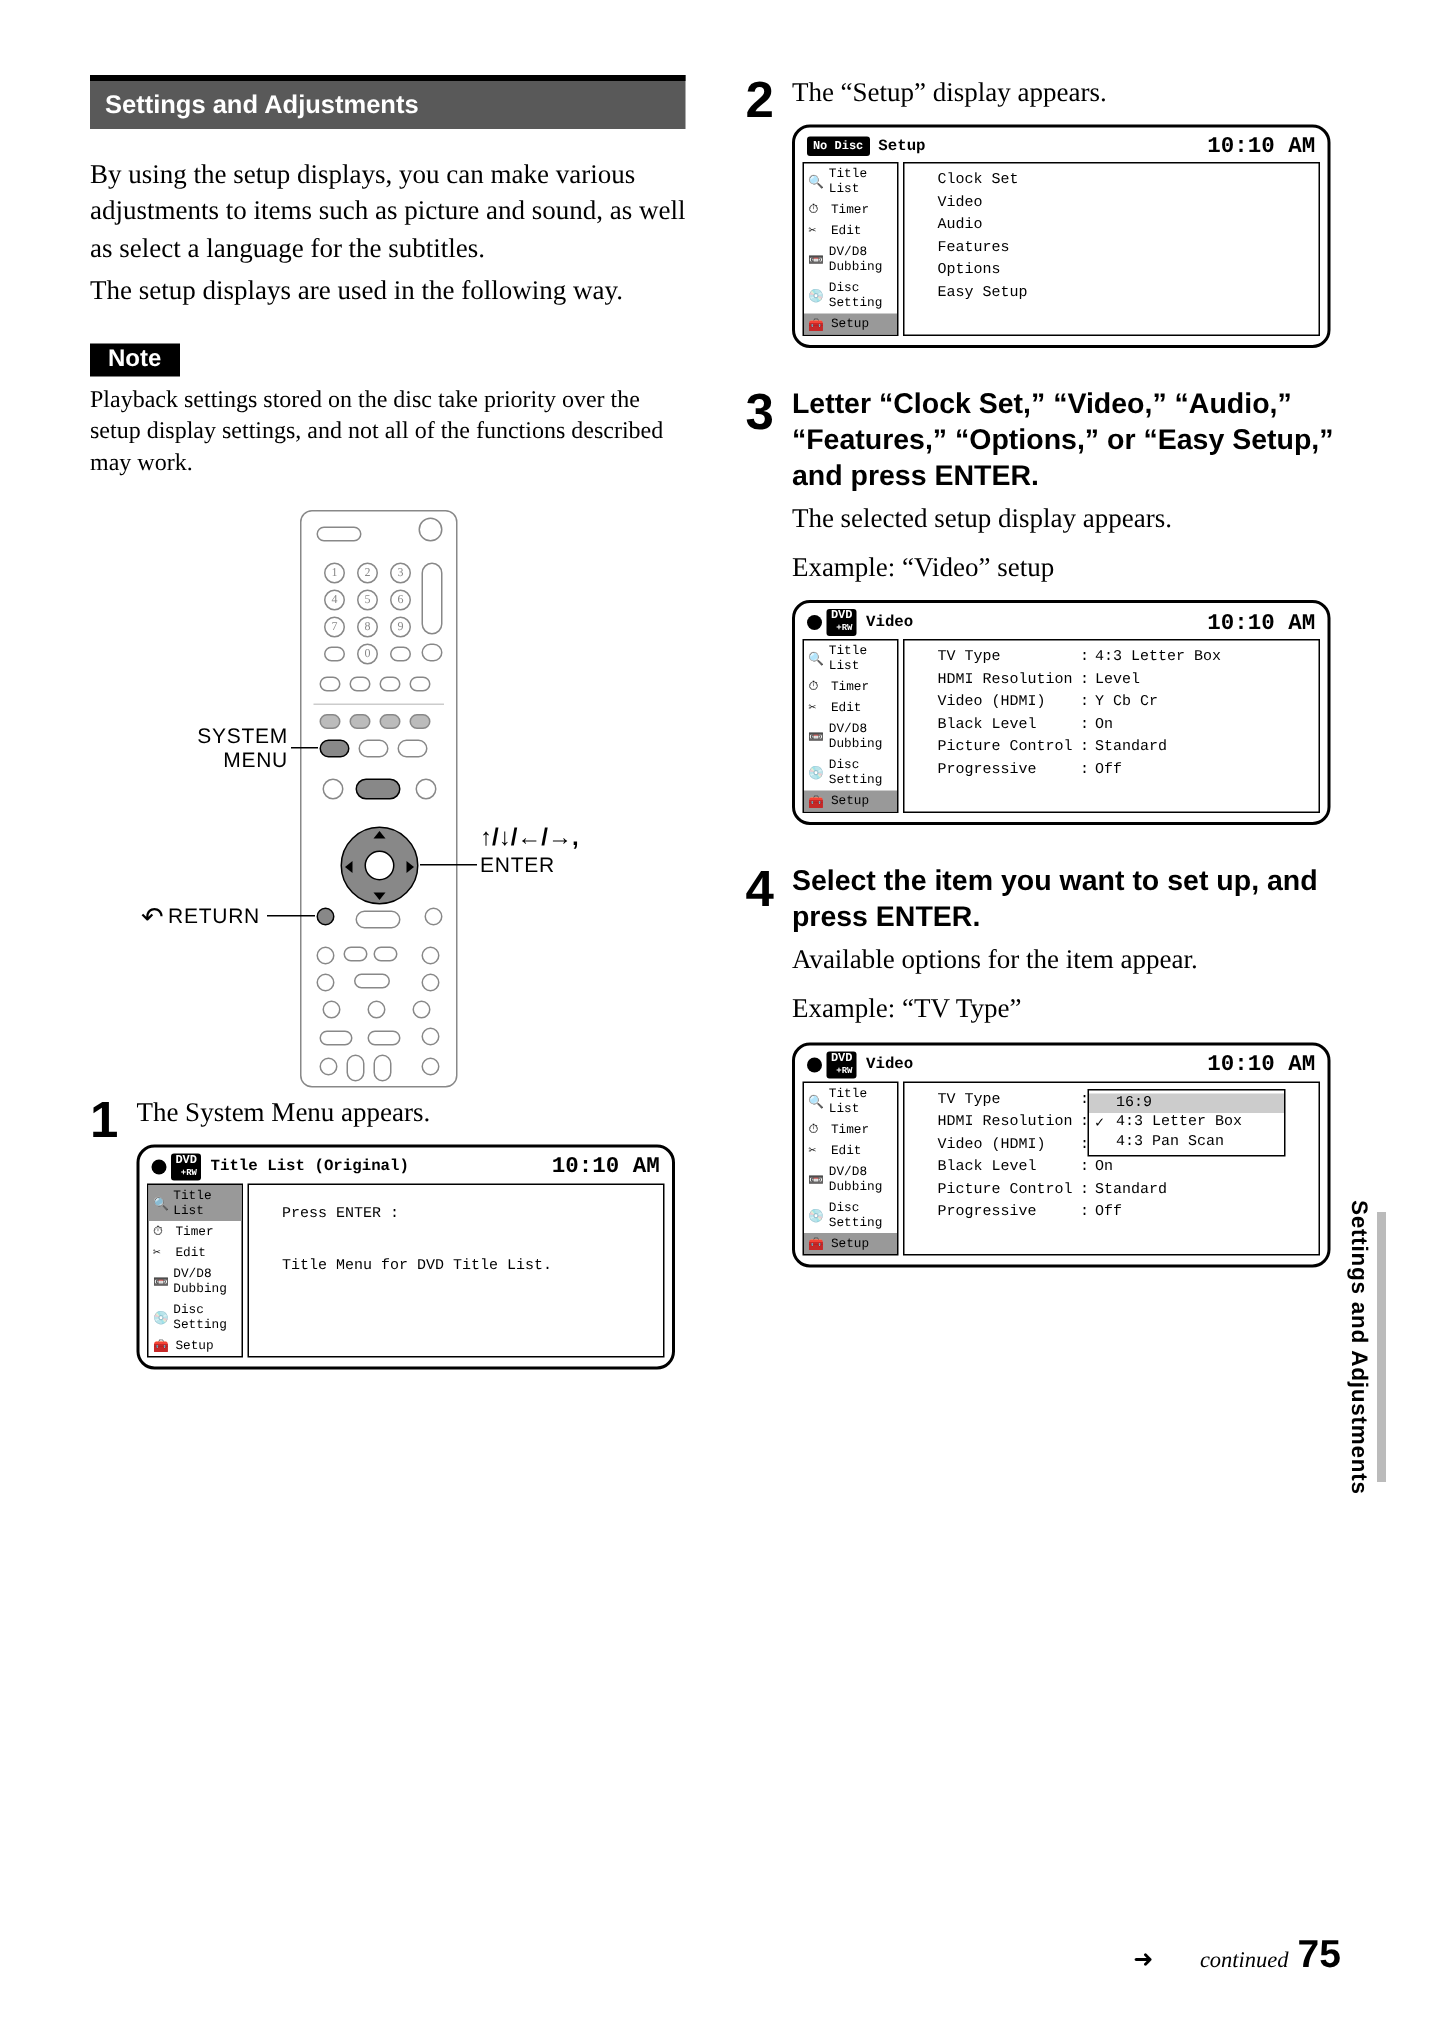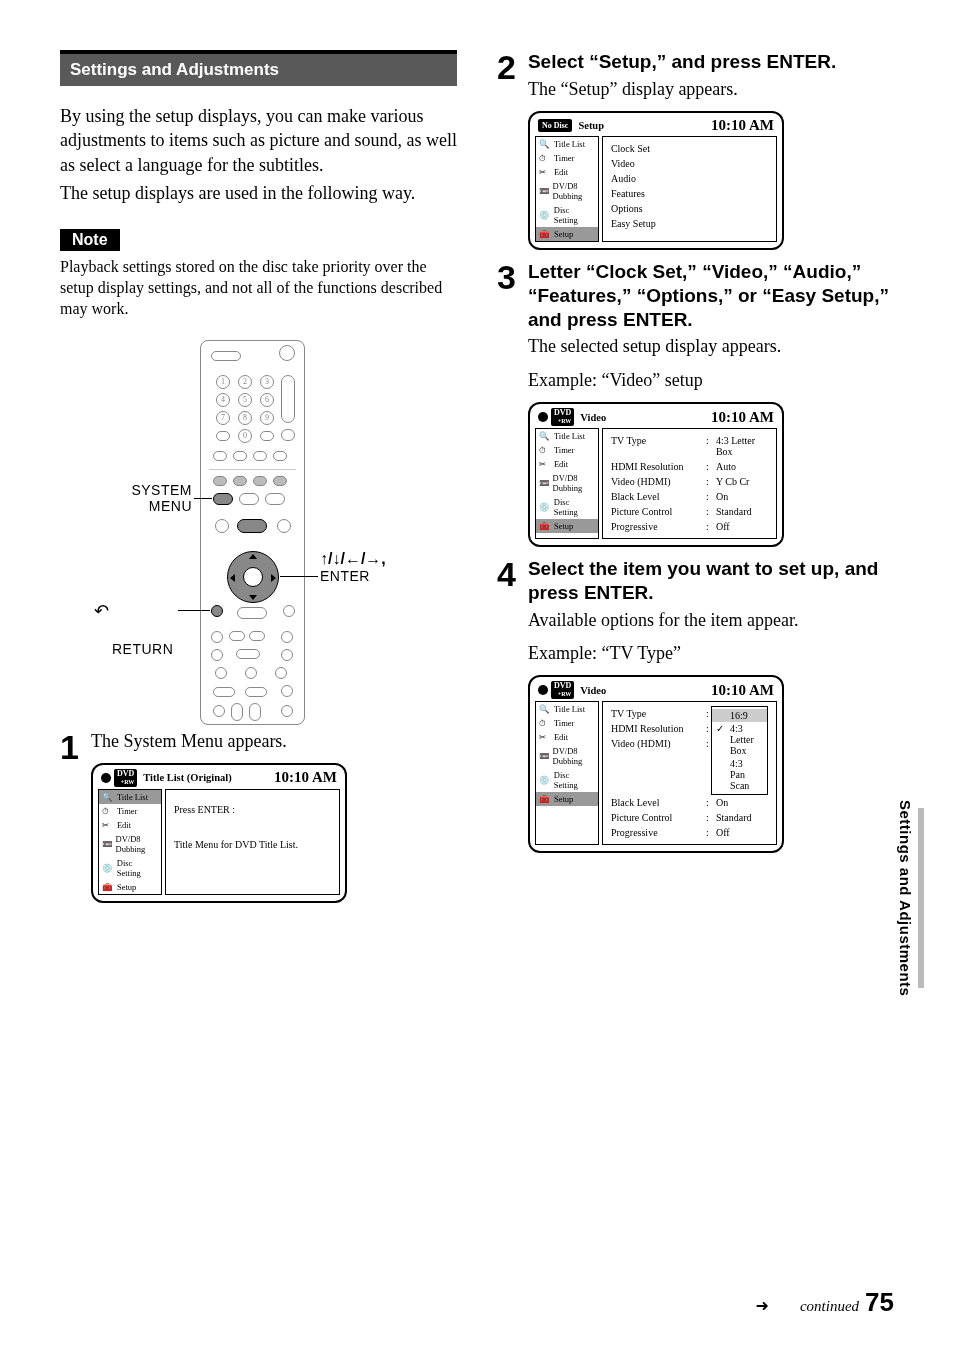--- a/index.html
+++ b/index.html
@@ -19,34 +19,34 @@
   .dpad-ring { position: absolute; left: 26px; top: 210px; width: 52px; height: 52px; border: 1px solid #888; border-radius: 50%; }
   .dpad-center { position: absolute; left: 42px; top: 226px; width: 20px; height: 20px; border: 1px solid #888; border-radius: 50%; }
   .label { position: absolute; font-family: Arial, sans-serif; font-size: 14px; letter-spacing: 0.5px; }
   .label-line { position: absolute; background: #000; height: 1px; }
   .return-icon { position: absolute; font-size: 18px; }
   .step { display: flex; gap: 12px; margin-bottom: 10px; }
   .step-num { font-family: Arial, sans-serif; font-weight: 900; font-size: 34px; line-height: 1; padding-top: 0; }
   .step-body { flex: 1; }
   .step-head { font-family: Arial, sans-serif; font-weight: bold; font-size: 19px; margin-bottom: 4px; line-height: 1.25; }
   .step-text { font-size: 18px; margin-bottom: 10px; line-height: 1.3; }
-  .osd { font-family: Liberation Serif, serif; border: 2.5px solid #000; border-radius: 12px; font-size: 10.5px; width: 256px; }
+  .osd { font-family: Liberation Mono, monospace; border: 2.5px solid #000; border-radius: 12px; font-size: 10.5px; width: 359px; margin-bottom: 16px; }
   .osd-header { display: flex; align-items: center; padding: 4px 8px 2px 8px; gap: 6px; }
   .osd-badge { display: inline-flex; align-items: center; gap: 3px; text-align: right; }
   .rec-dot { width: 10px; height: 10px; border-radius: 50%; background: #000; display: inline-block; }
   .dvd-box { background: #000; color: #fff; font-weight: bold; font-size: 8px; padding: 1px 3px; border-radius: 2px; line-height: 1; }
   .nodisc-box { background: #000; color: #fff; font-size: 8px; font-weight: bold; padding: 2px 4px; border-radius: 2px; }
   .osd-title { font-weight: bold; font-size: 10.5px; }
   .osd-time { margin-left: auto; font-weight: bold; font-size: 15px; }
   .osd-body { display: flex; padding: 0 5px 6px 5px; }
   .osd-sidebar { width: 64px; border: 1.5px solid #000; margin-right: 3px; }
   .osd-side-item { display: flex; align-items: center; gap: 3px; padding: 2px 3px; font-size: 8.5px; }
   .osd-side-item.selected { background: #999; }
   .side-icon { width: 12px; height: 10px; display: inline-block; }
-  .osd-main { flex: 1; border: 1.5px solid #000; padding: 4px 8px; font-size: 10px; }
+  .osd-main { flex: 1; border: 1.5px solid #000; padding: 4px 22px; font-size: 10px; }
   .osd-row { display: flex; padding: 2px 0; }
   .osd-row-label { flex: 0 0 95px; }
   .osd-row-colon { flex: 0 0 10px; }
   .osd-row-val { flex: 1; }
   .osd-dropdown { border: 1.5px solid #000; position: relative; margin-left: -5px; padding: 2px 0; }
   .osd-drop-item { padding: 1px 8px 1px 18px; font-size: 10px; position: relative; }
   .osd-drop-item.sel::before { content: "✓"; position: absolute; left: 4px; }
   .osd-drop-item.hl { background: #ccc; }
   .osd-row-dropdown { display: flex; align-items: flex-start; }
   .vertical-tab-area { position: absolute; right: 30px; top: 800px; display: flex; align-items: center; }
@@ -152,21 +152,21 @@
         </div>
       </div>
 
       <div class="label" style="left:52px; top:142px; text-align:right; width:80px;">
         <div>SYSTEM</div>
         <div>MENU</div>
       </div>
       <div class="label-line" style="left:134px; top:158px; width:18px;"></div>
 
       <span class="return-icon" style="left:34px; top:260px; position:absolute;">↶</span>
-      <div class="label" style="left:52px; top:262px;margin-top:39px;">RETURN</div>
+      <div class="label" style="left:52px; top:262px;">RETURN</div>
       <div class="label-line" style="left:118px; top:270px; width:32px;"></div>
 
       <div class="enter-arrows" style="position:absolute; left:260px; top:210px;">↑/↓/←/→,</div>
       <div class="label" style="left:260px; top:228px;">ENTER</div>
       <div class="label-line" style="left:220px; top:236px; width:38px;"></div>
     </div>
 
     
     <div class="step">
       <div class="step-num">1</div>
@@ -217,21 +217,20 @@
         </div>
       </div>
     </div>
   </div>
 
   <div class="col">
 
     <div class="step">
       <div class="step-num">2</div>
       <div class="step-body">
-        <div class="step-head">Select “Setup,” and press ENTER.</div>
         <div class="step-text">The “Setup” display appears.</div>
 
         <div class="osd">
           <div class="osd-header">
             <span class="nodisc-box">No Disc</span>
             <span class="osd-title">Setup</span>
             <span class="osd-time">10:10 AM</span>
           </div>
           <div class="osd-body">
             <div class="osd-sidebar">
@@ -330,21 +329,21 @@
             </div>
             <div class="osd-main">
               <div class="osd-row">
                   <span class="osd-row-label">TV Type</span>
                   <span class="osd-row-colon">:</span>
                   <span class="osd-row-val">4:3 Letter Box</span>
                 </div>
               <div class="osd-row">
                   <span class="osd-row-label">HDMI Resolution</span>
                   <span class="osd-row-colon">:</span>
-                  <span class="osd-row-val">Auto</span>
+                  <span class="osd-row-val">Level</span>
                 </div>
               <div class="osd-row">
                   <span class="osd-row-label">Video (HDMI)</span>
                   <span class="osd-row-colon">:</span>
                   <span class="osd-row-val">Y Cb Cr</span>
                 </div>
               <div class="osd-row">
                   <span class="osd-row-label">Black Level</span>
                   <span class="osd-row-colon">:</span>
                   <span class="osd-row-val">On</span>

